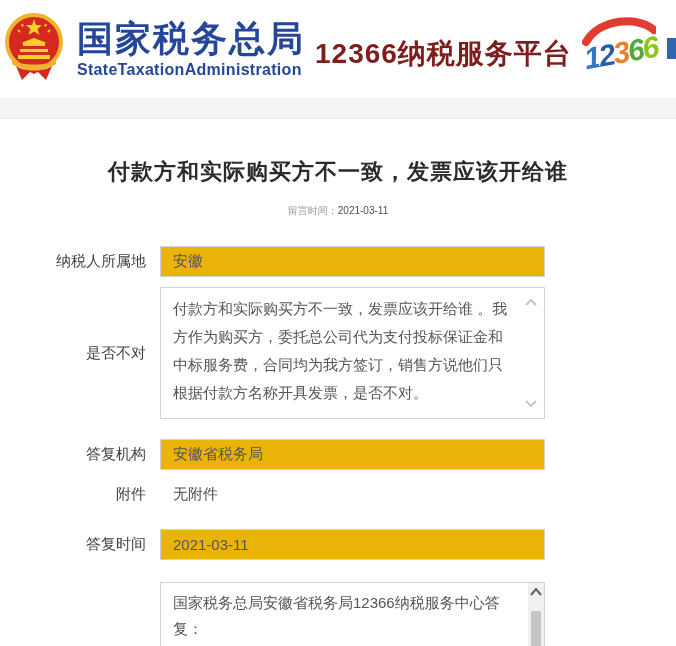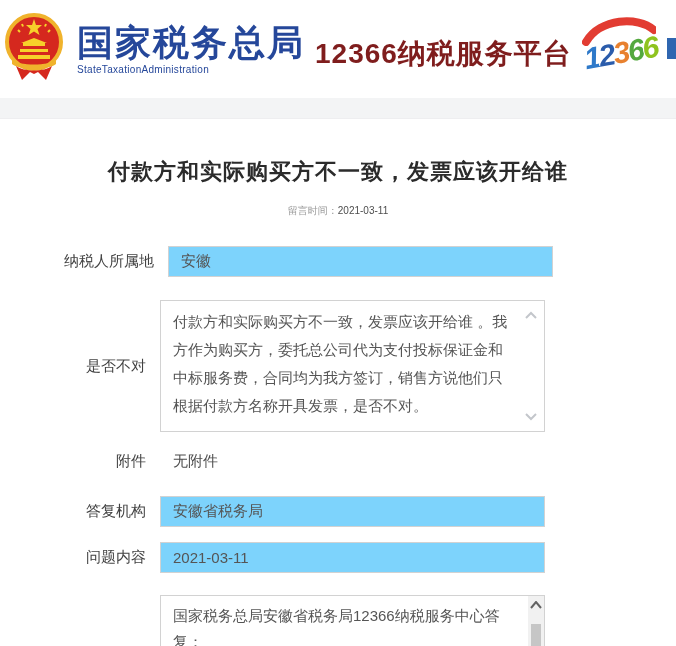--- a/index.html
+++ b/index.html
@@ -4,21 +4,21 @@
 <style>
   * { margin:0; padding:0; box-sizing:border-box; }
   body { font-family:"Liberation Sans","DejaVu Sans",sans-serif; background:#fff; }
   .page { width:676px; height:646px; overflow:hidden; background:#fff; position:relative; }
 
   
   .header { height:98px; background:#fff; display:flex; align-items:center; position:relative; padding-left:4px; }
   .emblem { width:60px; height:80px; flex:0 0 auto; margin-top:2px; }
   .brand { margin-left:13px; }
   .brand-cn { font-size:36px; font-weight:bold; letter-spacing:2px; line-height:1.1; }
-  .brand-en { font-size:10px; margin-top:2px; letter-spacing:0.3px; }
+  .brand-en { font-size:16px; margin-top:2px; letter-spacing:0.3px;font-weight:bold; }
   .platform-title { font-size:28px; font-weight:bold; margin-left:10px; margin-top:10px; letter-spacing:1px; }
   .logo12366 { position:absolute; right:16px; top:10px; width:80px; height:76px; }
   .logo-ribbon { position:absolute; left:2px; top:6px; width:74px; height:30px; }
   .logo-digits { position:absolute; left:4px; top:26px; font-size:30px; font-weight:bold; font-style:italic;
                  transform:rotate(-10deg); letter-spacing:-2px; white-space:nowrap;
                  text-shadow:1px 1px 0 #fff, -1px -1px 0 #fff; }
   .edge-bar { position:absolute; right:0; top:38px; width:9px; height:21px; background:#2f66b0; }
 
   
   .strip { height:21px; background:#f3f4f5; border-bottom:1px solid #eeeef0; }
@@ -29,27 +29,27 @@
   .meta { text-align:center; margin-top:16px; font-size:10px; }
   .meta-label { color:#9a9a9a; }
   .meta-value { color:#4d4d4d; }
 
   .form { margin-top:28px; }
   .row { display:flex; align-items:center; }
   .row-top { align-items:flex-start; }
   .lbl { width:160px; flex:0 0 auto; text-align:right; padding-right:14px; font-size:15px; color:#424242; }
   .field { width:385px; flex:0 0 auto; position:relative; }
 
-  .m1 { margin-bottom:23px;padding-left:8px; }
+  .m1 { margin-bottom:10px; }
   .m2 { margin-bottom:20px; }
   .m3 { margin-bottom:25px; }
   .m4 { margin-bottom:15px; }
   .m5 { margin-bottom:22px; }
 
-  .inputbox { width:385px; height:31px; border:1px solid #d2d2d2; background:#7dd3fc; font-size:15px; color:#555;
+  .inputbox { width:385px; height:31px; border:1px solid #d2d2d2; background:#eab308; font-size:15px; color:#555;
               padding:0 12px; line-height:29px; font-family:inherit; outline:none; border-radius:0; display:block; }
 
   .textbox { width:385px; height:132px; border:1px solid #d2d2d2; background:#fff; position:relative;
              padding:7px 30px 7px 12px; font-size:15px; color:#555; line-height:28px; overflow:hidden; }
   .row2-label { padding-top:57px; }
 
   .scroll-chevron { position:absolute; right:7px; width:14px; height:9px; }
   .chev-top { top:11px; }
   .chev-bottom { bottom:11px; }
 
@@ -117,34 +117,34 @@
           <div class="textbox">付款方和实际购买方不一致，发票应该开给谁 。我方作为购买方，委托总公司代为支付投标保证金和中标服务费，合同均为我方签订，销售方说他们只根据付款方名称开具发票，是否不对。</div>
           <svg class="scroll-chevron chev-top" viewBox="0 0 14 9">
             <polyline points="2,7 7,2 12,7" fill="none" stroke="#c3c6cb" stroke-width="2"></polyline>
           </svg>
           <svg class="scroll-chevron chev-bottom" viewBox="0 0 14 9">
             <polyline points="2,2 7,7 12,2" fill="none" stroke="#c3c6cb" stroke-width="2"></polyline>
           </svg>
         </div>
       </div>
 
-      <div class="row m3">
-        <div class="lbl">附件</div>
-        <div class="field" style="padding-left:13px; font-size:15px; color:#4d4d4d;">无附件</div>
-      </div>
-
       <div class="row m4">
         <div class="lbl">答复机构</div>
         <div class="field">
           <input class="inputbox" type="text" value="安徽省税务局" style="">
         </div>
       </div>
 
+      <div class="row m3">
+        <div class="lbl">附件</div>
+        <div class="field" style="padding-left:13px; font-size:15px; color:#4d4d4d;">无附件</div>
+      </div>
+
       <div class="row m5">
-        <div class="lbl">问题内容</div>
+        <div class="lbl">答复时间</div>
         <div class="field">
           <input class="inputbox" type="text" value="2021-03-11" style="">
         </div>
       </div>
 
       <div class="row row-top">
         <div class="lbl"></div>
         <div class="field">
           <div class="replybox">国家税务总局安徽省税务局12366纳税服务中心答复：
 　　您好！您提交的问题已收悉，现针对您所提供的信息回</div>

